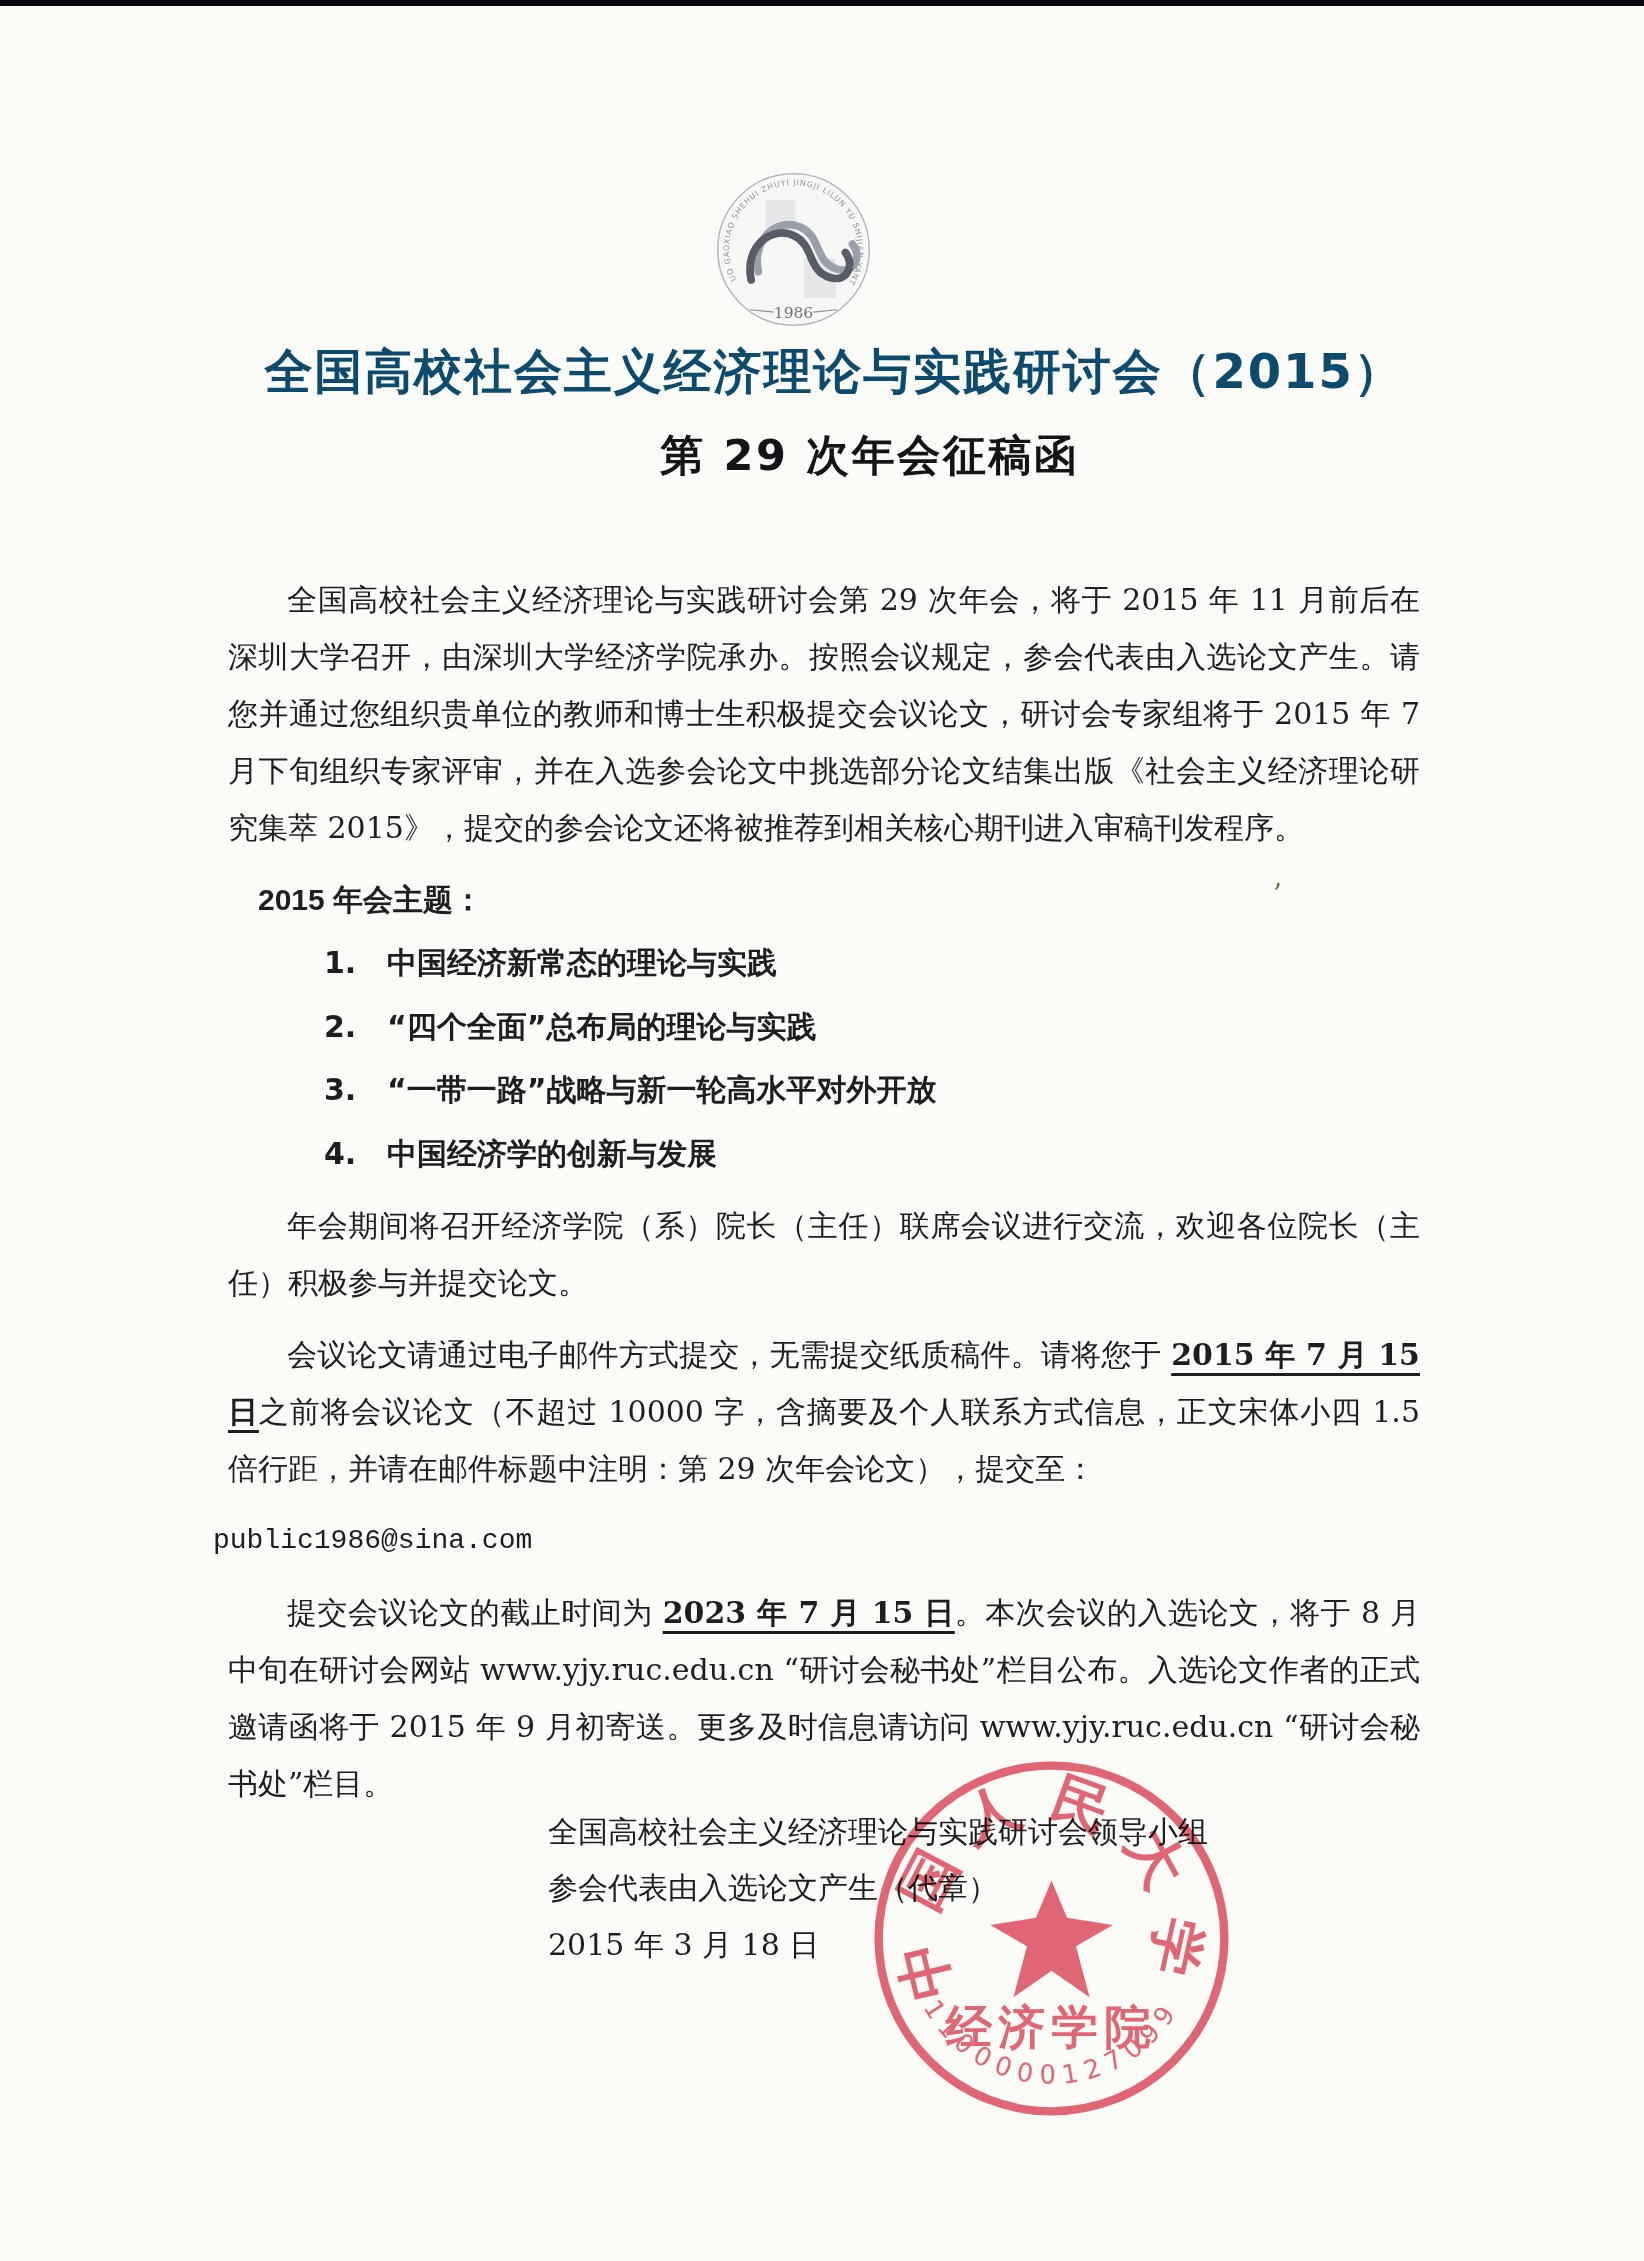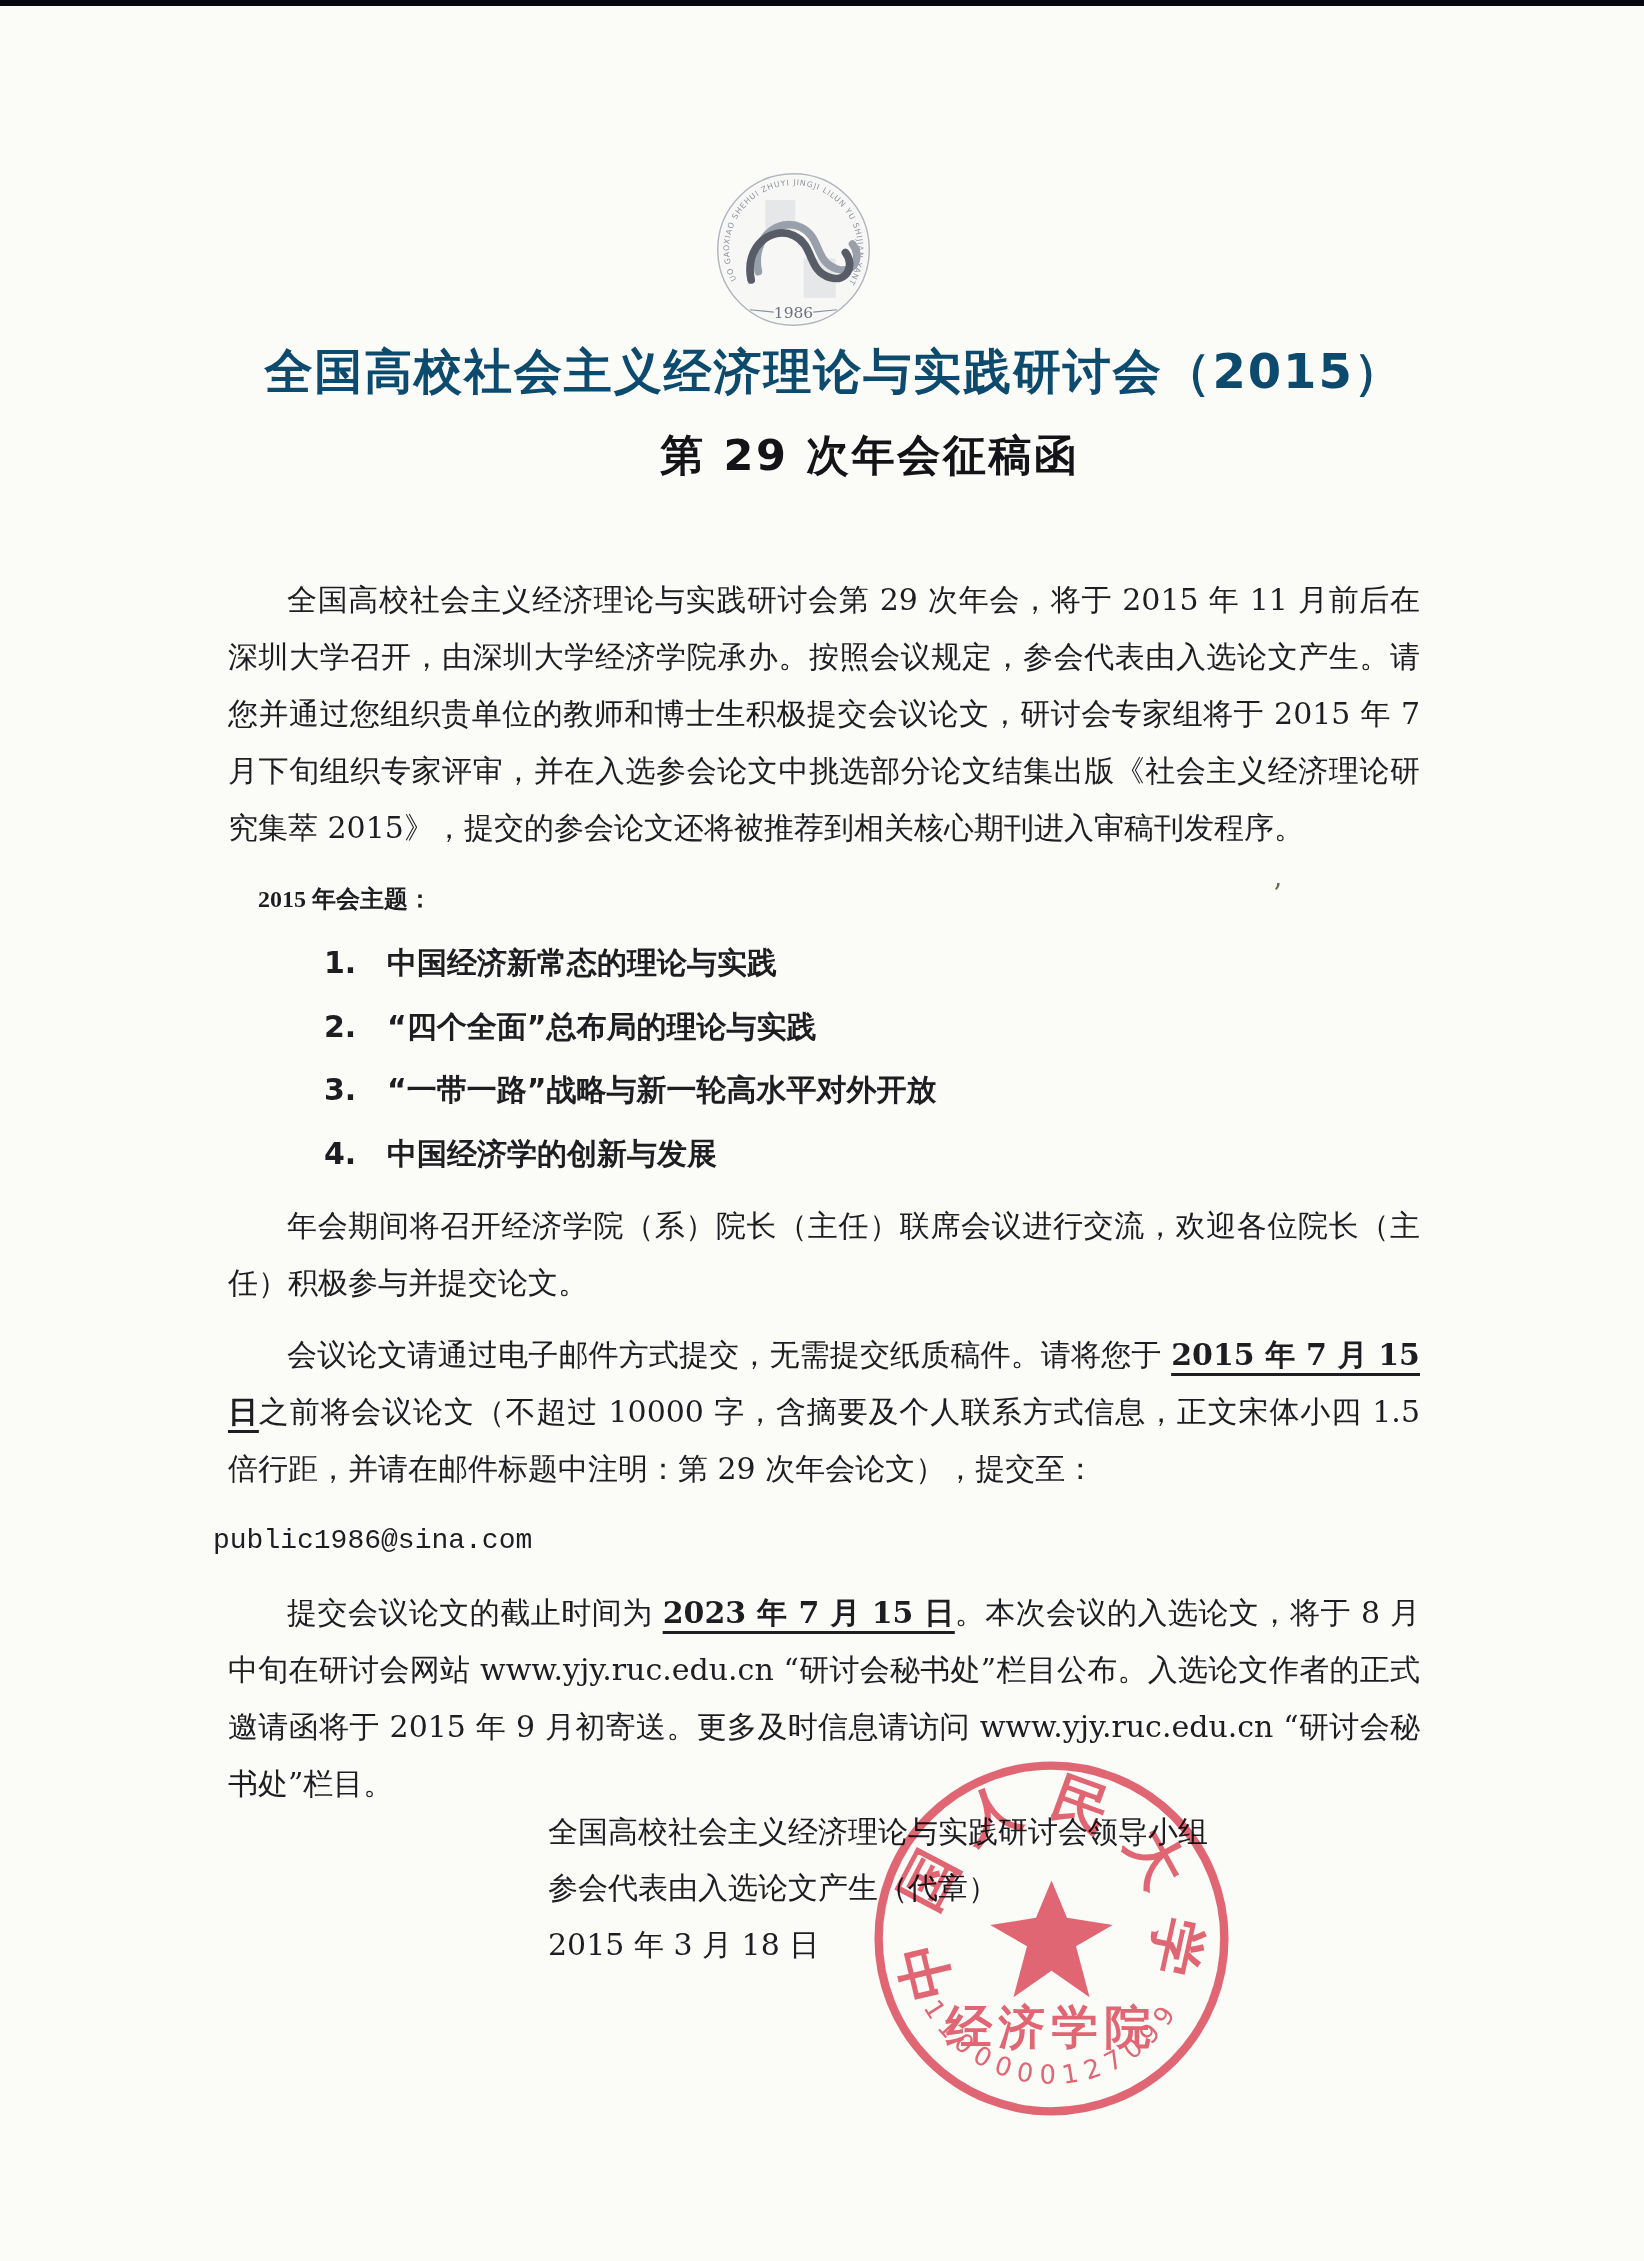--- a/index.html
+++ b/index.html
@@ -12,22 +12,22 @@
   .title-line1{position:absolute;top:340px;left:12px;width:1644px;text-align:center;
         font-family:"DejaVu Sans","Liberation Sans",sans-serif;font-weight:bold;
         font-size:48px;letter-spacing:1.9px;color:#0c4a6e;}
   .title-line2{position:absolute;top:427px;left:0;width:1644px;text-align:center;
         font-family:"DejaVu Sans","Liberation Sans",sans-serif;font-weight:bold;
         font-size:43px;letter-spacing:2.6px;color:#141418;padding-left:48px;}
 
   #doc-body{position:absolute;left:213px;top:556px;width:1222px;
         font-size:30px;line-height:57px;text-align:justify;}
   .para{text-indent:59px;margin:15px;}
-  .heading{font-family:Liberation Serif, serif;font-weight:bold;
-        font-size:24px;text-indent:45px;margin-top:3.9px;}
+  .heading{font-family:Liberation Sans, sans-serif;font-weight:bold;
+        font-size:30px;text-indent:45px;margin-top:3.9px;}
   .list-item{display:flex;font-family:"DejaVu Sans","Liberation Sans",sans-serif;
         font-weight:bold;font-size:30px;margin:6.4px 0 6.4px 111px;}
   .list-num{width:63px;flex:0 0 auto;}
   .plain-line{text-indent:0;}
   .email{font-family:Liberation Mono, monospace;font-size:28px;}
   .b{font-weight:bold;}
   .u{text-decoration:underline;text-underline-offset:7.7px;text-decoration-thickness:2.6px;}
 
   .signature{position:absolute;left:548px;top:1804px;width:903px;text-align:left;
         font-size:30px;line-height:55px;color:#1d1d22;}

